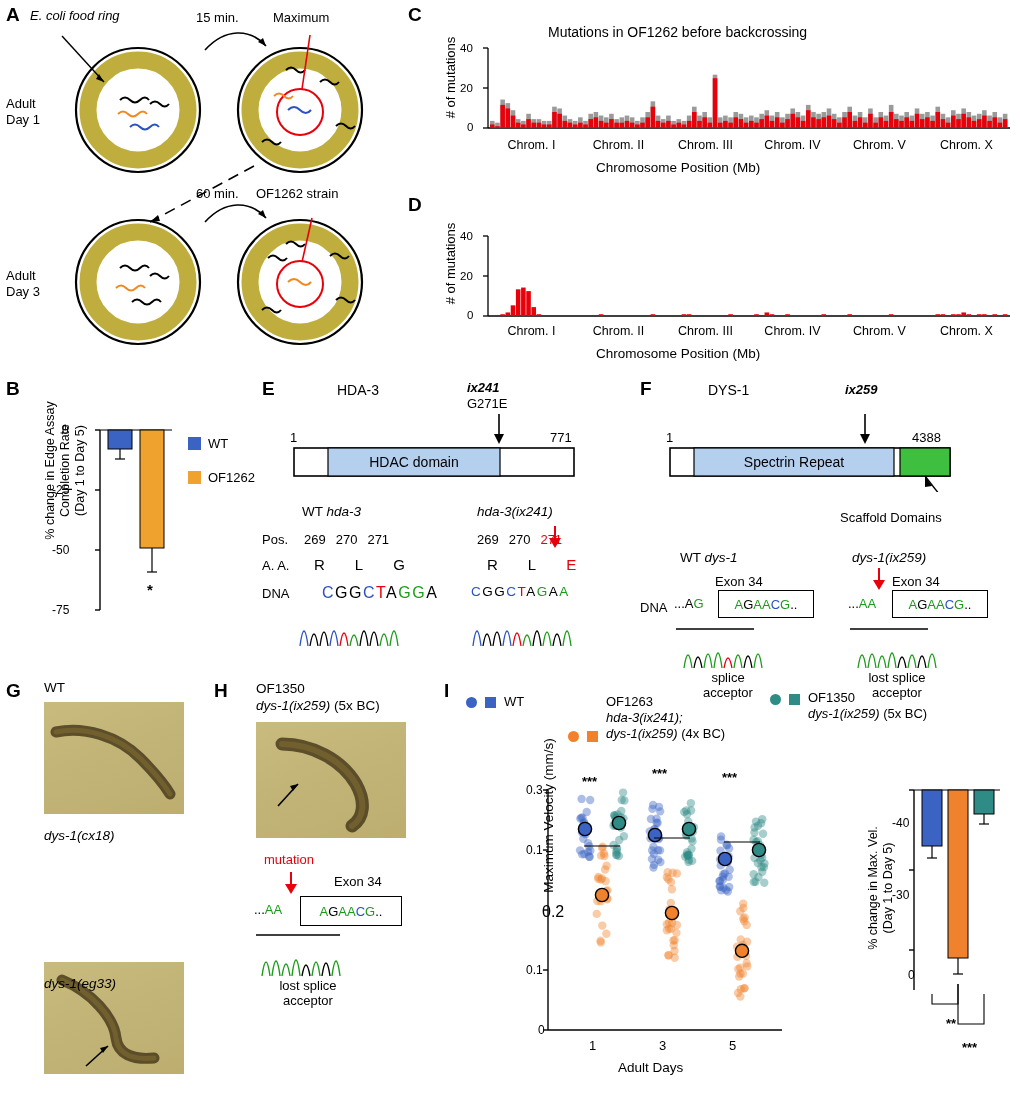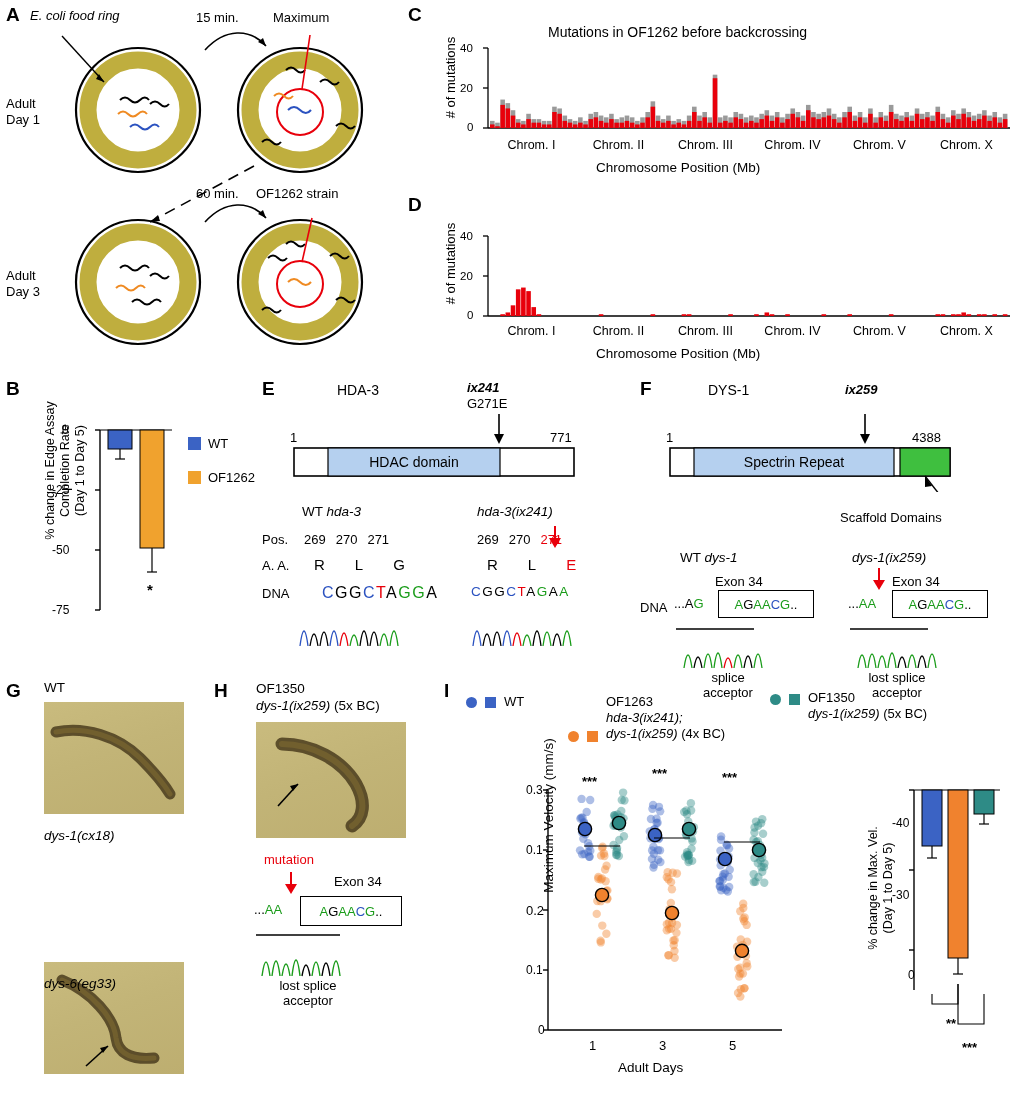--- a/index.html
+++ b/index.html
@@ -650,21 +650,21 @@
   <div class="abs" style="left:44px; top:150px; font-size:13.5px; font-style:italic;">dys-1(cx18)</div>
   <div class="abs micro" style="left:44px; top:172px;">
     <svg width="140" height="112" viewBox="0 0 140 112">
       <path d="M18 18 C48 30 70 56 72 76 C74 92 88 98 110 96" fill="none" stroke="#4a3c1d" stroke-width="11" stroke-linecap="round" opacity="0.85"></path>
       <path d="M18 18 C48 30 70 56 72 76 C74 92 88 98 110 96" fill="none" stroke="#7a6730" stroke-width="5" stroke-linecap="round" opacity="0.7"></path>
       <line x1="42" y1="104" x2="64" y2="84" stroke="#000" stroke-width="1.6"></line>
       <polygon points="64,84 56,86 59,91" fill="#000"></polygon>
     </svg>
   </div>
 
-  <div class="abs" style="left:44px; top:298px; font-size:13.5px; font-style:italic;">dys-6(eg33)</div>
+  <div class="abs" style="left:44px; top:298px; font-size:13.5px; font-style:italic;">dys-1(eg33)</div>
 
 </div>
 
 <div id="panelH">
   <span class="panel-letter" style="left:2px; top:2px;">H</span>
 
   <div class="abs" style="left:44px; top:2px; font-size:13.5px; line-height:17px;">
     <div>OF1350</div>
     <div><span class="ital">dys-1(ix259)</span><span> (5x BC)</span></div>
   </div>
@@ -993,21 +993,21 @@
         <circle cx="249.76" cy="110.06" r="4.2" fill="#2e8b86" opacity="0.42"></circle>
         <circle cx="255" cy="78.00" r="6.6" fill="#2e8b86" stroke="#000" stroke-width="1.4"></circle>
         <line x1="80" x2="116" y1="74" y2="74" stroke="#000" stroke-width="1.1"></line>
         <line x1="150" x2="186" y1="66" y2="66" stroke="#000" stroke-width="1.1"></line>
         <line x1="220" x2="256" y1="70" y2="70" stroke="#000" stroke-width="1.1"></line>
       </g>
   </svg>
 
   <div class="abs" style="left:94px; top:345px; font-size:12px;">0</div>
   <div class="abs" style="left:82px; top:285px; font-size:12px;">0.1</div>
-  <div class="abs" style="left:82px; top:225px; font-size:13px;">0.2</div>
+  <div class="abs" style="left:98px; top:225px; font-size:16px;">0.2</div>
   <div class="abs" style="left:82px; top:165px; font-size:12px;">0.1</div>
   <div class="abs" style="left:82px; top:105px; font-size:12px;">0.3</div>
 
   <div class="abs" style="left:145px; top:360px; font-size:13px;">1</div>
   <div class="abs" style="left:215px; top:360px; font-size:13px;">3</div>
   <div class="abs" style="left:285px; top:360px; font-size:13px;">5</div>
   <div class="abs" style="left:174px; top:382px; font-size:13.5px;">Adult Days</div>
 
   <div class="abs" style="left:138px; top:96px; font-size:13px; font-weight:bold;">***</div>
   <div class="abs" style="left:208px; top:88px; font-size:13px; font-weight:bold;">***</div>

